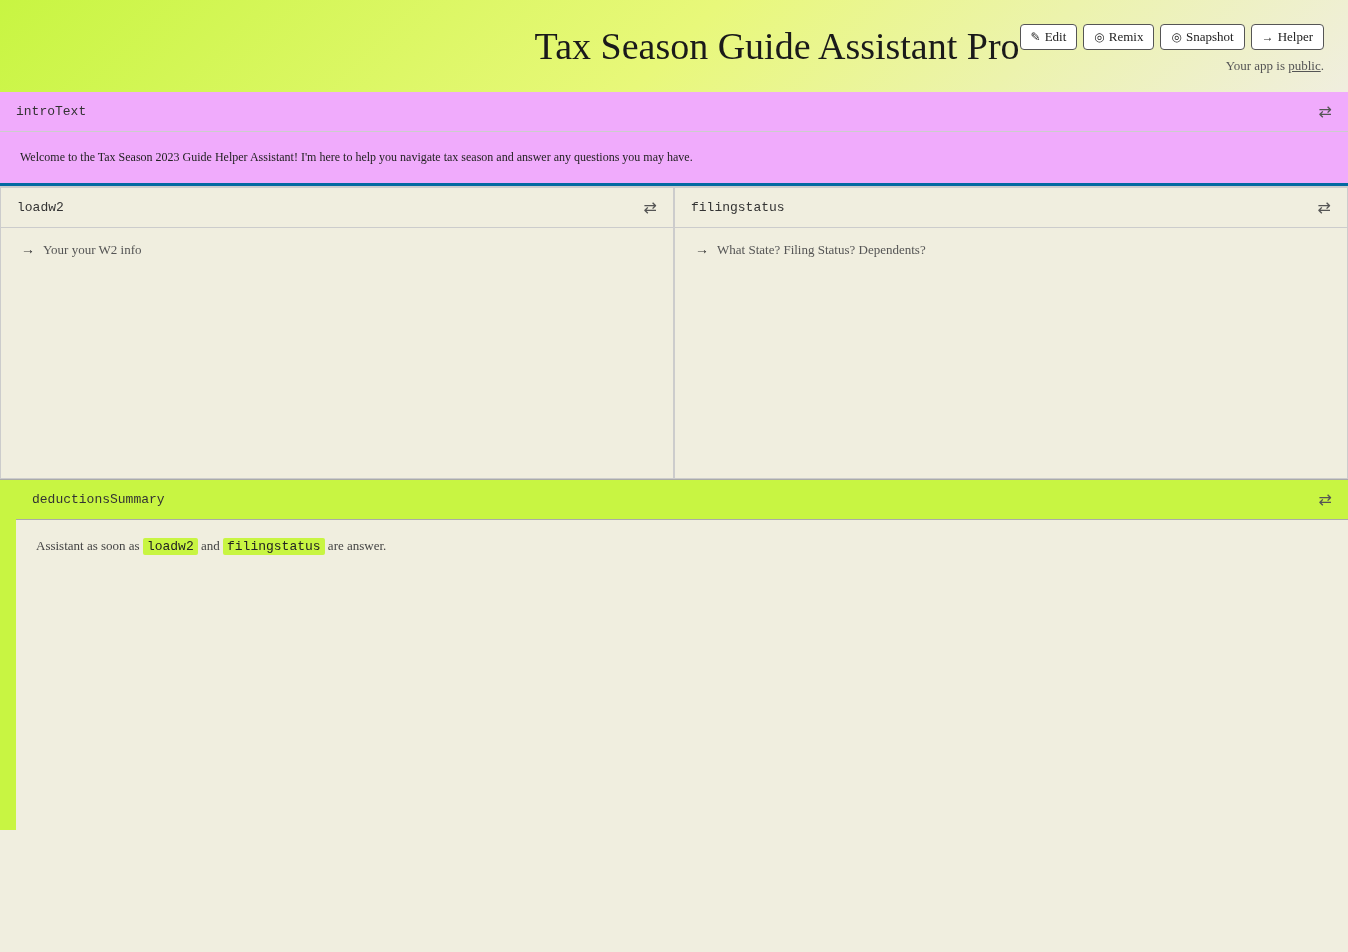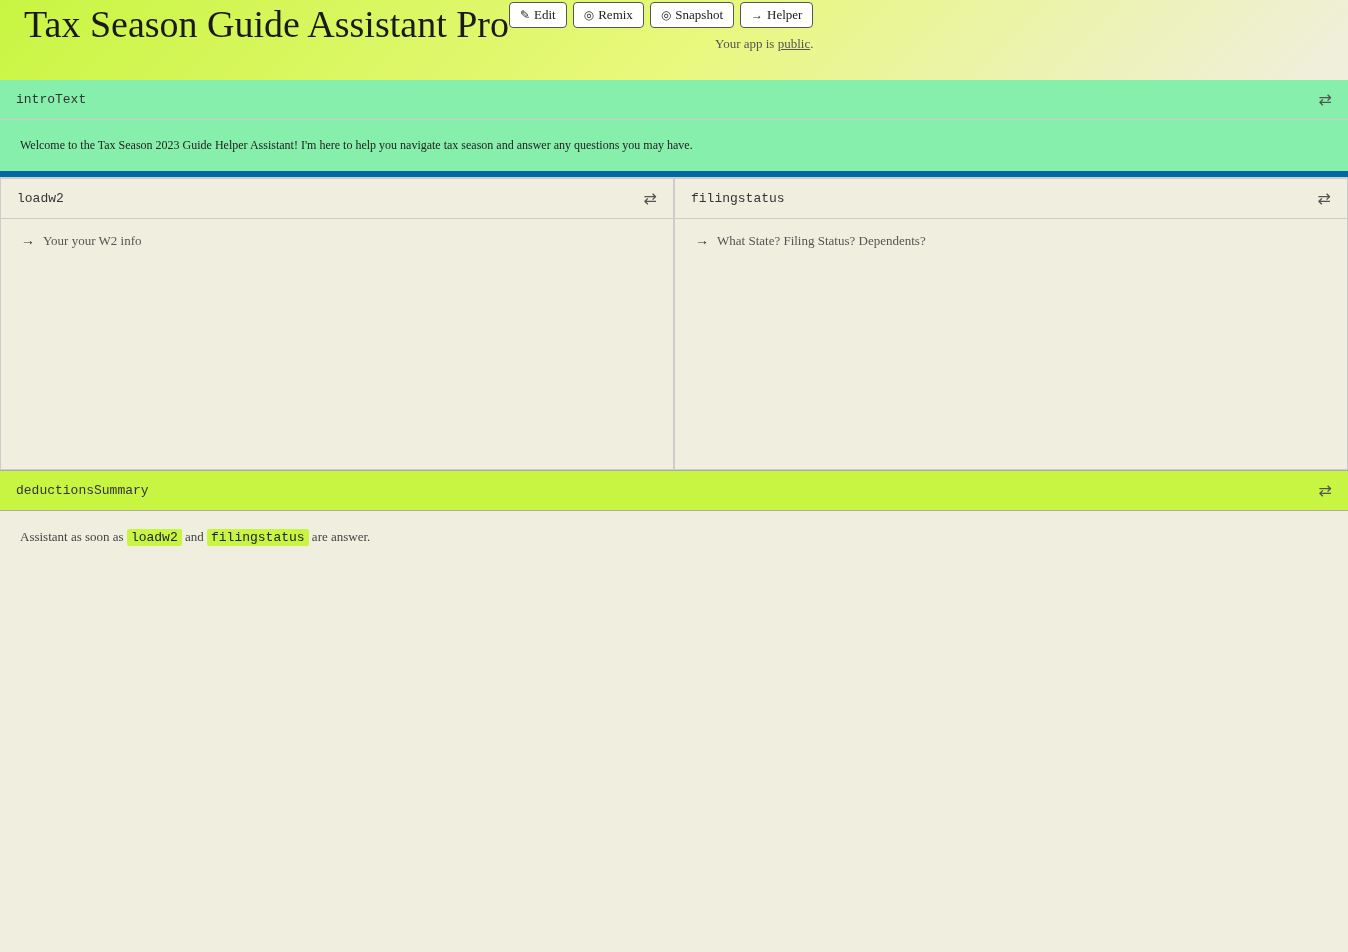--- a/index.html
+++ b/index.html
@@ -11,24 +11,24 @@
     body {
       font-family: Georgia, 'Times New Roman', serif;
       background-color: #f0eedf;
       min-height: 952px;
       width: 1348px;
     }
 
     
     .header {
       background: linear-gradient(135deg, #c8f542 0%, #e8f87a 50%, #f0eedf 100%);
-      padding: 2px 24px 18px 24px;
+      padding: 24px 24px 18px 24px;
       display: flex;
       align-items: flex-start;
-      justify-content: flex-start;
+      justify-content: flex-end;
       min-height: 80px;
     }
 
     .header-title {
       font-size: 38px;
       font-weight: 400;
       color: #1a1a1a;
       font-family: Georgia, serif;
     }
 
@@ -73,22 +73,22 @@
       font-family: Georgia, serif;
     }
 
     .public-note a {
       color: #555;
       text-decoration: underline;
     }
 
     
     .section-block {
-      border-bottom: 6px solid #0369a1;
-      background: #86efac;
+      border-bottom: 3px solid #0369a1;
+      background: #f0abfc;
     }
 
     .section-header {
       display: flex;
       align-items: center;
       justify-content: space-between;
       padding: 10px 16px;
       border-bottom: 1px solid #ccc;
     }
 
@@ -162,20 +162,21 @@
 
     .arrow {
       font-size: 14px;
       color: #333;
     }
 
     
     .deductions-section {
       background: #c8f542;
       border-top: 1px solid #aaa;
+      padding-left: 16px;
     }
 
     .deductions-header {
       display: flex;
       align-items: center;
       justify-content: space-between;
       padding: 10px 16px;
       background: #c8f542;
       border-bottom: 1px solid #aaa;
     }

